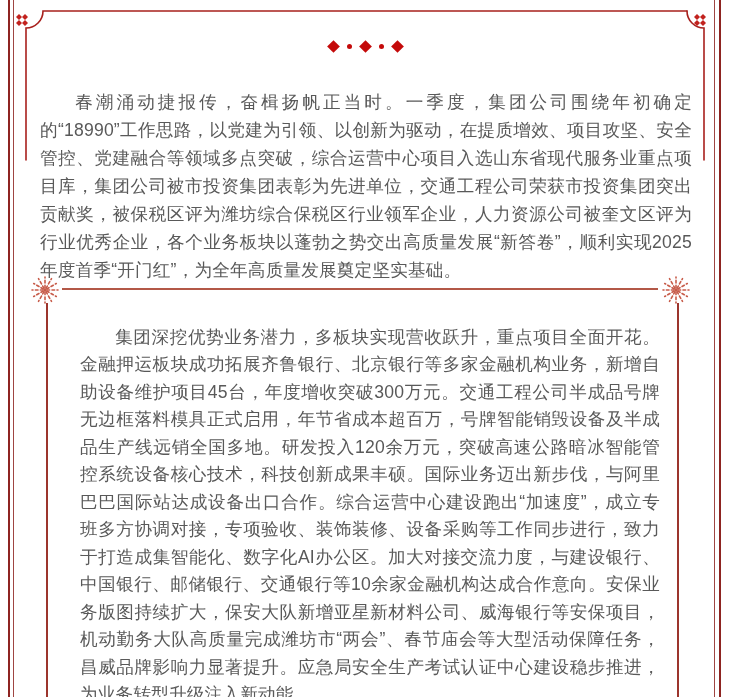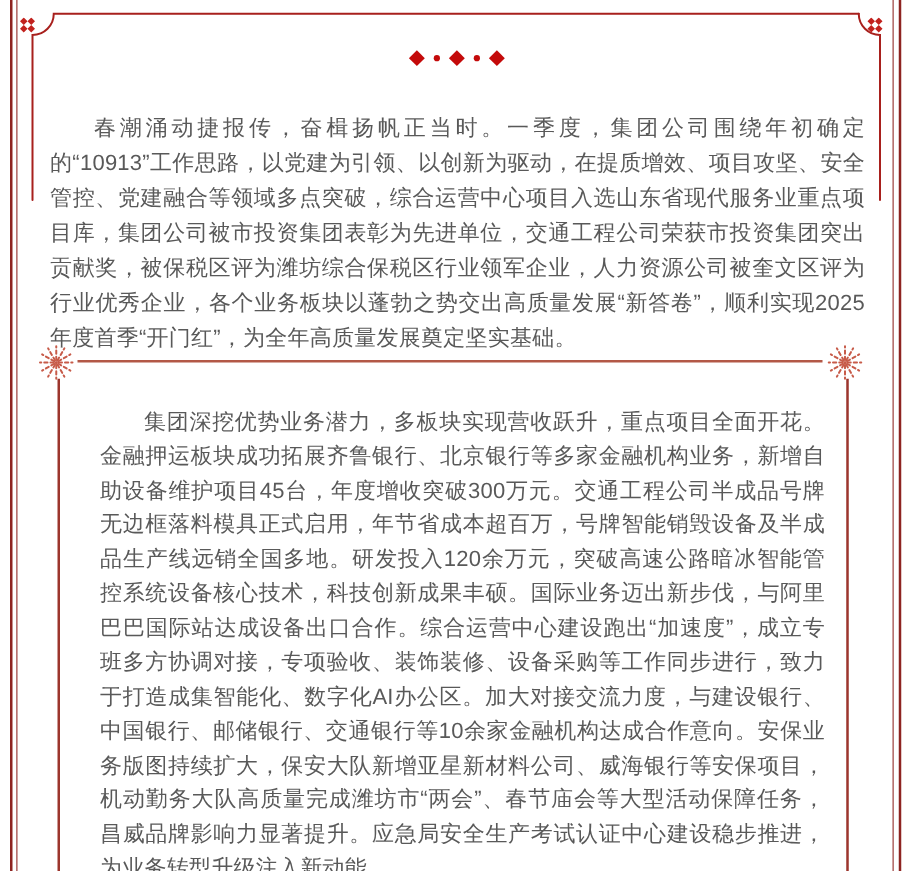--- a/index.html
+++ b/index.html
@@ -82,21 +82,21 @@
 </svg>
 
 <div class="sep">
   <span class="dia"></span>
   <span class="dot"></span>
   <span class="dia"></span>
   <span class="dot"></span>
   <span class="dia"></span>
 </div>
 
-<p class="intro">春潮涌动捷报传，奋楫扬帆正当时。一季度，集团公司围绕年初确定的“10913”工作思路，以党建为引领、以创新为驱动，在提质增效、项目攻坚、安全管控、党建融合等领域多点突破，综合运营中心项目入选山东省现代服务业重点项目库，集团公司被市投资集团表彰为先进单位，交通工程公司荣获市投资集团突出贡献奖，被保税区评为潍坊综合保税区行业领军企业，人力资源公司被奎文区评为行业优秀企业，各个业务板块以蓬勃之势交出高质量发展“新答卷”，顺利实现2025年度首季“开门红”，为全年高质量发展奠定坚实基础。</p>
+<p class="intro">春潮涌动捷报传，奋楫扬帆正当时。一季度，集团公司围绕年初确定的“18990”工作思路，以党建为引领、以创新为驱动，在提质增效、项目攻坚、安全管控、党建融合等领域多点突破，综合运营中心项目入选山东省现代服务业重点项目库，集团公司被市投资集团表彰为先进单位，交通工程公司荣获市投资集团突出贡献奖，被保税区评为潍坊综合保税区行业领军企业，人力资源公司被奎文区评为行业优秀企业，各个业务板块以蓬勃之势交出高质量发展“新答卷”，顺利实现2025年度首季“开门红”，为全年高质量发展奠定坚实基础。</p>
 
 <div class="divider-line"></div>
 
 <svg class="burst left" width="30" height="30">
   <g stroke="#c75b49" stroke-width="1.6" stroke-linecap="round" stroke-dasharray="2.6 2.4" fill="none">
     <line x1="17" y1="15" x2="28" y2="15"></line>
       <line x1="16.7" y1="16" x2="26.3" y2="21.5"></line>
     <line x1="16" y1="16.7" x2="21.5" y2="26.3"></line>
       <line x1="15" y1="17" x2="15" y2="28"></line>
     <line x1="14" y1="16.7" x2="8.5" y2="26.3"></line>

